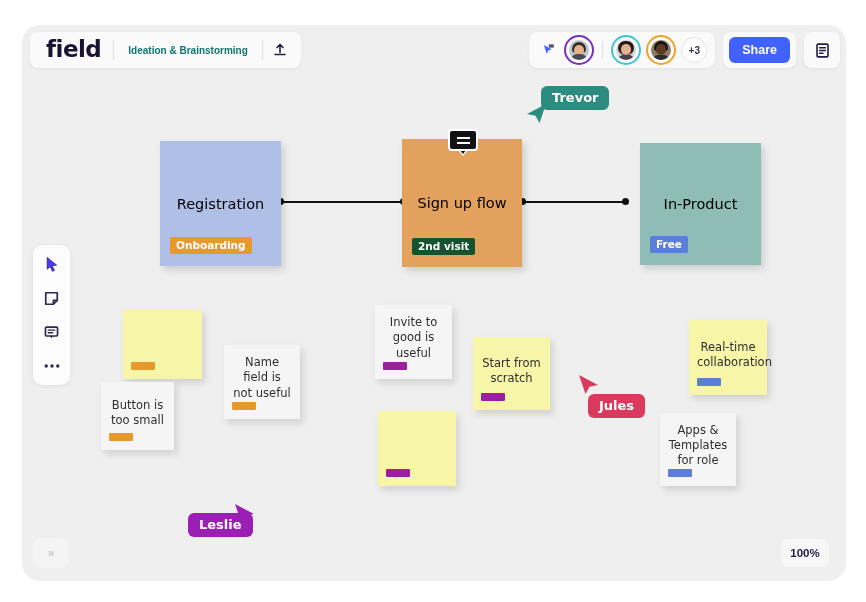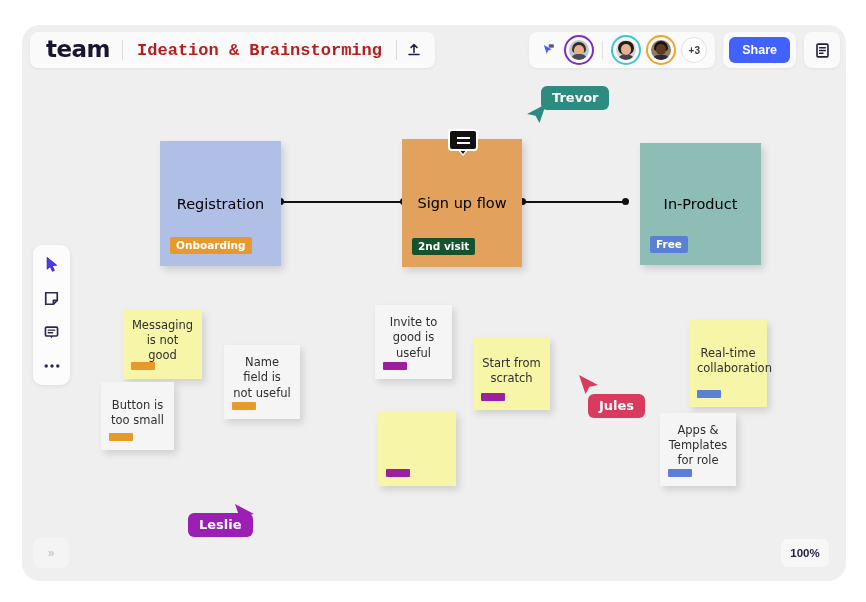--- a/index.html
+++ b/index.html
@@ -54,26 +54,25 @@
     line-height: 1;
     position: relative;
     top: -1px;
   }
   .hdr-divider {
     width: 1px;
     height: 20px;
     background: #dcdce0;
   }
   .board-title {
-    font-size: 17px;
-    font-weight: 700;
-    color: #b91c1c;
+    font-size: 10px;
+    font-weight: 700;
+    color: #0f766e;
     padding: 0 14px;
     white-space: nowrap;
-    font-family: Liberation Mono, monospace;
   }
   .share-up-btn {
     width: 34px;
     height: 30px;
     display: flex;
     align-items: center;
     justify-content: center;
     border-radius: 6px;
     cursor: pointer;
   }
@@ -347,21 +346,21 @@
   }
   .collab-arrow { position: absolute; }
 </style>
 </head>
 <body>
 
 <div id="app">
   <div class="board"></div>
 
   <div class="header-left">
-    <div class="miro-logo">team</div>
+    <div class="miro-logo">field</div>
     <div class="hdr-divider"></div>
     <div class="board-title">Ideation &amp; Brainstorming</div>
     <div class="hdr-divider"></div>
     <div class="share-up-btn">
       <svg width="16" height="16" viewBox="0 0 16 16" fill="none">
         <path d="M8 10.5V2.5M8 2.5L5 5.5M8 2.5L11 5.5" stroke="#231c46" stroke-width="1.6" stroke-linecap="round" stroke-linejoin="round"></path>
         <path d="M3 12.5h10" stroke="#231c46" stroke-width="1.6" stroke-linecap="round"></path>
       </svg>
     </div>
   </div>
@@ -472,21 +471,20 @@
 
   <div class="cmt-tail"></div>
   <div class="cmt-tail2"></div>
   <div class="cmt-bubble">
     <span></span>
       <span></span>
   </div>
 
   <div id="notes-layer">
       <div class="note" style="left: 123px; top: 310px; width: 79px; height: 69px; background: rgb(247, 245, 168);">
-        <div class="note-text">Messaging is not good</div>
         <div class="note-tag" style="background: rgb(232, 153, 46);"></div>
       </div>
       <div class="note" style="left: 101px; top: 382px; width: 73px; height: 68px; background: rgb(245, 245, 245);">
         <div class="note-text">Button is too small</div>
         <div class="note-tag" style="background: rgb(232, 153, 46);"></div>
       </div>
       <div class="note" style="left: 224px; top: 345px; width: 76px; height: 74px; background: rgb(245, 245, 245);">
         <div class="note-text">Name field is not useful</div>
         <div class="note-tag" style="background: rgb(232, 153, 46);"></div>
       </div>
@@ -494,21 +492,21 @@
         <div class="note-text">Invite to good is useful</div>
         <div class="note-tag" style="background: rgb(155, 31, 158);"></div>
       </div>
       <div class="note" style="left: 378px; top: 411px; width: 78px; height: 75px; background: rgb(247, 245, 168);">
         <div class="note-tag" style="background: rgb(155, 31, 158);"></div>
       </div>
       <div class="note" style="left: 473px; top: 337px; width: 77px; height: 73px; background: rgb(247, 245, 168);">
         <div class="note-text">Start from scratch</div>
         <div class="note-tag" style="background: rgb(155, 31, 158);"></div>
       </div>
-      <div class="note" style="left: 689px; top: 320px; width: 78px; height: 87px; background: rgb(247, 245, 168); text-decoration: underline;">
+      <div class="note" style="left: 689px; top: 320px; width: 78px; height: 75px; background: rgb(247, 245, 168); text-decoration: underline;">
         <div class="note-text">Real-time collaboration</div>
         <div class="note-tag" style="background: rgb(91, 127, 212);"></div>
       </div>
       <div class="note" style="left: 660px; top: 413px; width: 76px; height: 73px; background: rgb(245, 245, 245);">
         <div class="note-text">Apps  &amp; Templates for role</div>
         <div class="note-tag" style="background: rgb(91, 127, 212);"></div>
       </div>
     </div>
 
   <div id="collab-layer">

